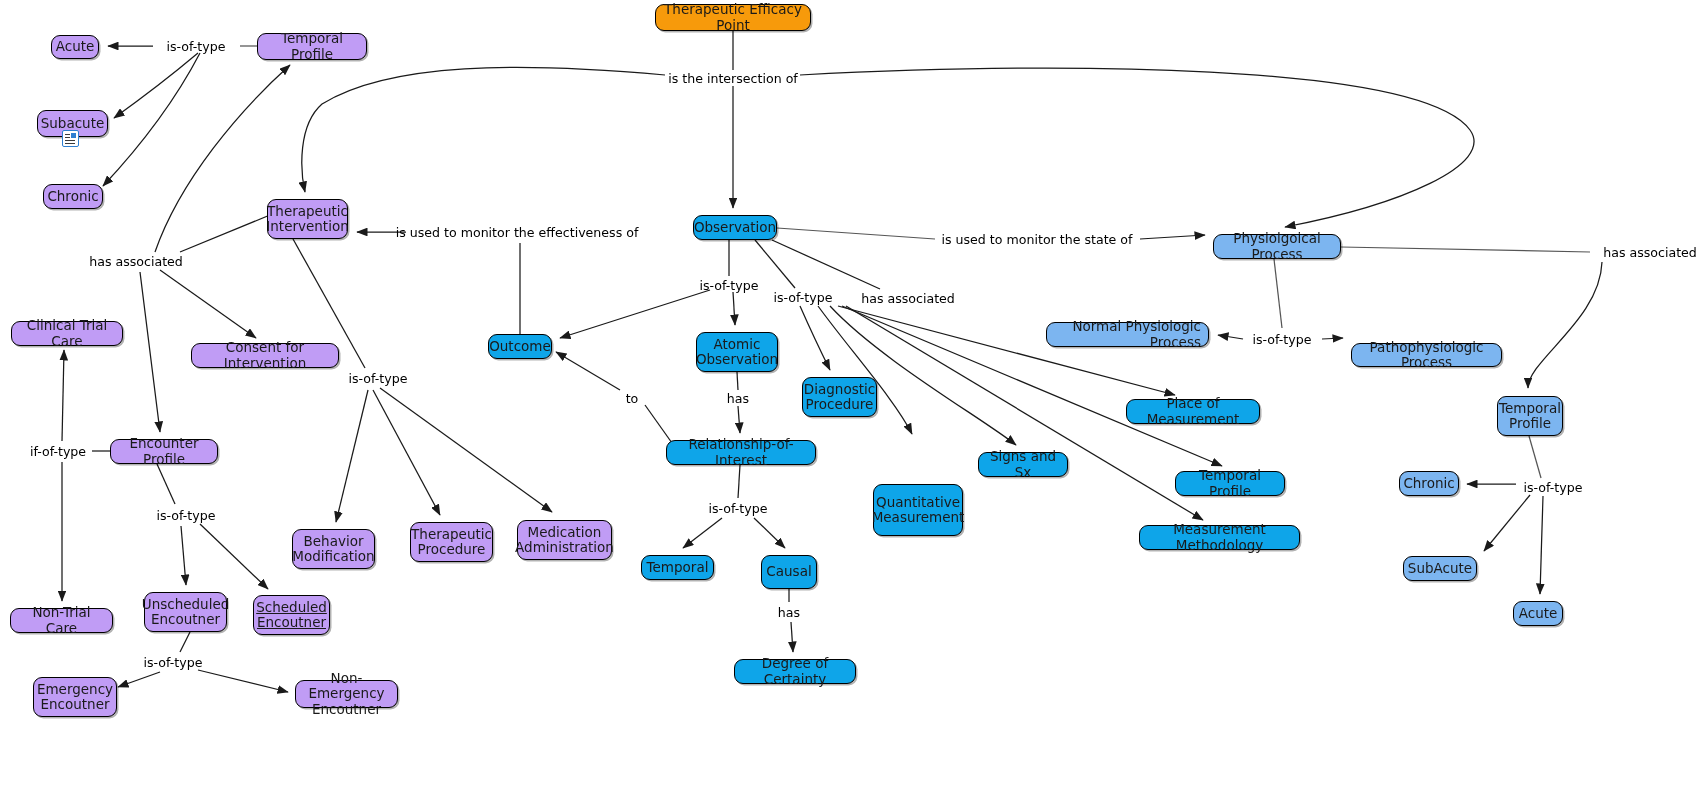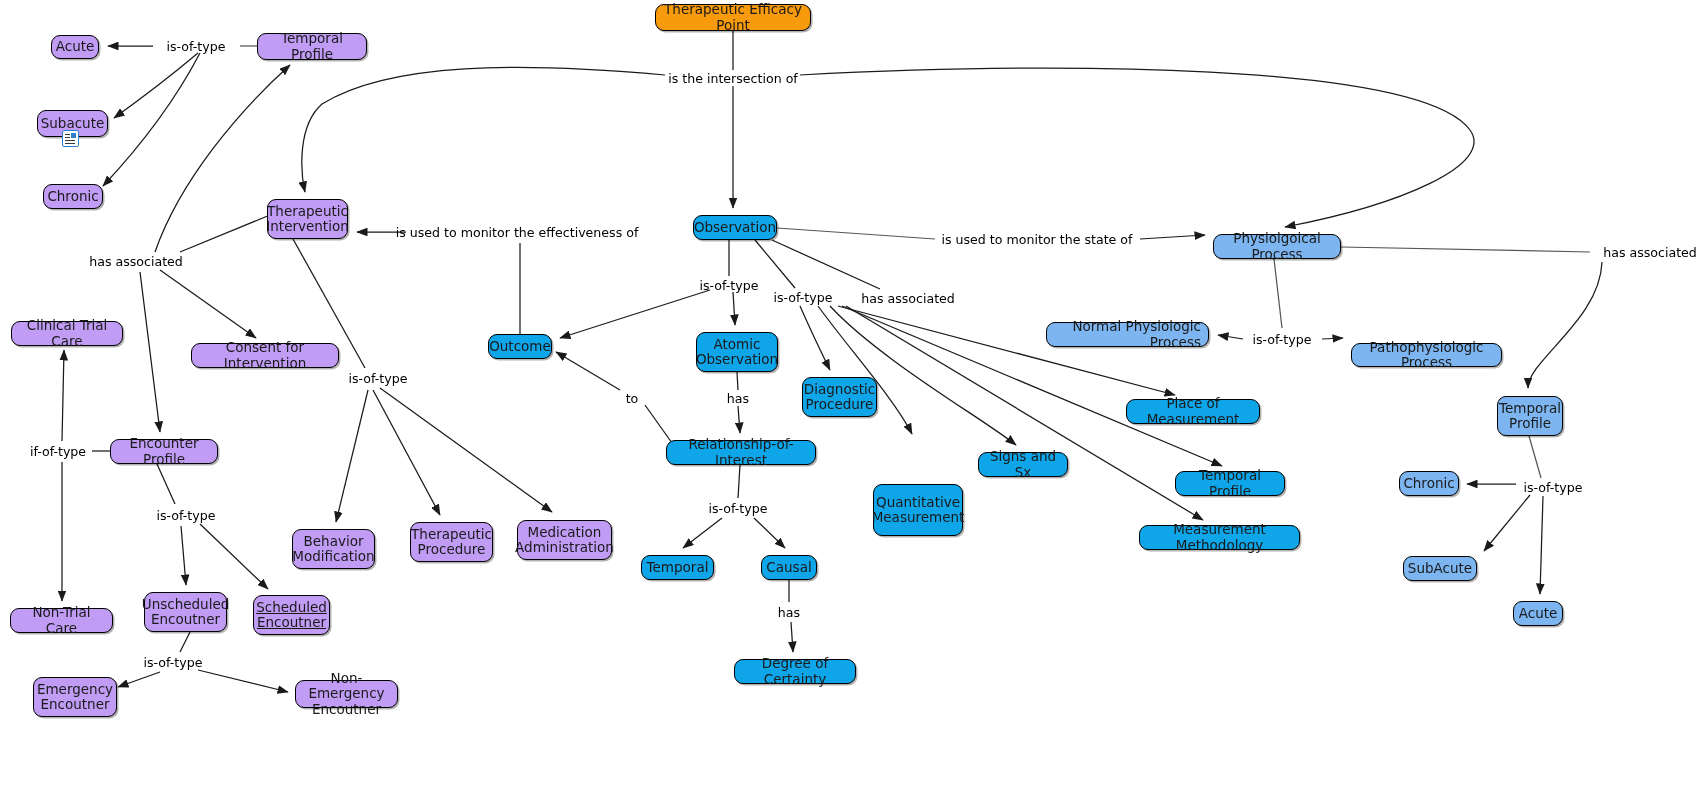--- a/index.html
+++ b/index.html
@@ -198,21 +198,21 @@
       <div class="node yellow" style="left: 1175px; top: 471px; width: 110px; height: 25px;">Temporal Profile</div>
       <div class="node blue" style="left: 1399px; top: 471px; width: 60px; height: 25px;">Chronic</div>
       <div class="node purple" style="left: 292px; top: 529px; width: 83px; height: 40px;">Behavior
 Modification</div>
       <div class="node purple" style="left: 410px; top: 522px; width: 83px; height: 40px;">Therapeutic
 Procedure</div>
       <div class="node purple" style="left: 517px; top: 520px; width: 95px; height: 40px;">Medication
 Administration</div>
       <div class="node yellow" style="left: 1139px; top: 525px; width: 161px; height: 25px;">Measurement Methodology</div>
       <div class="node yellow" style="left: 641px; top: 555px; width: 73px; height: 25px;">Temporal</div>
-      <div class="node yellow" style="left: 761px; top: 555px; width: 56px; height: 25px;">Causal</div>
+      <div class="node yellow" style="left: 761px; top: 555px; width: 56px; height: 34px;">Causal</div>
       <div class="node blue" style="left: 1403px; top: 556px; width: 74px; height: 25px;">SubAcute</div>
       <div class="node purple" style="left: 10px; top: 608px; width: 103px; height: 25px;">Non-Trial Care</div>
       <div class="node purple" style="left: 144px; top: 592px; width: 83px; height: 40px;">Unscheduled
 Encoutner</div>
       <div class="node purple" style="left: 253px; top: 595px; width: 77px; height: 40px; text-decoration: underline;">Scheduled
 Encoutner</div>
       <div class="node blue" style="left: 1513px; top: 601px; width: 50px; height: 25px;">Acute</div>
       <div class="node yellow" style="left: 734px; top: 659px; width: 122px; height: 25px;">Degree of Certainty</div>
       <div class="node purple" style="left: 33px; top: 677px; width: 84px; height: 40px;">Emergency
 Encoutner</div>

